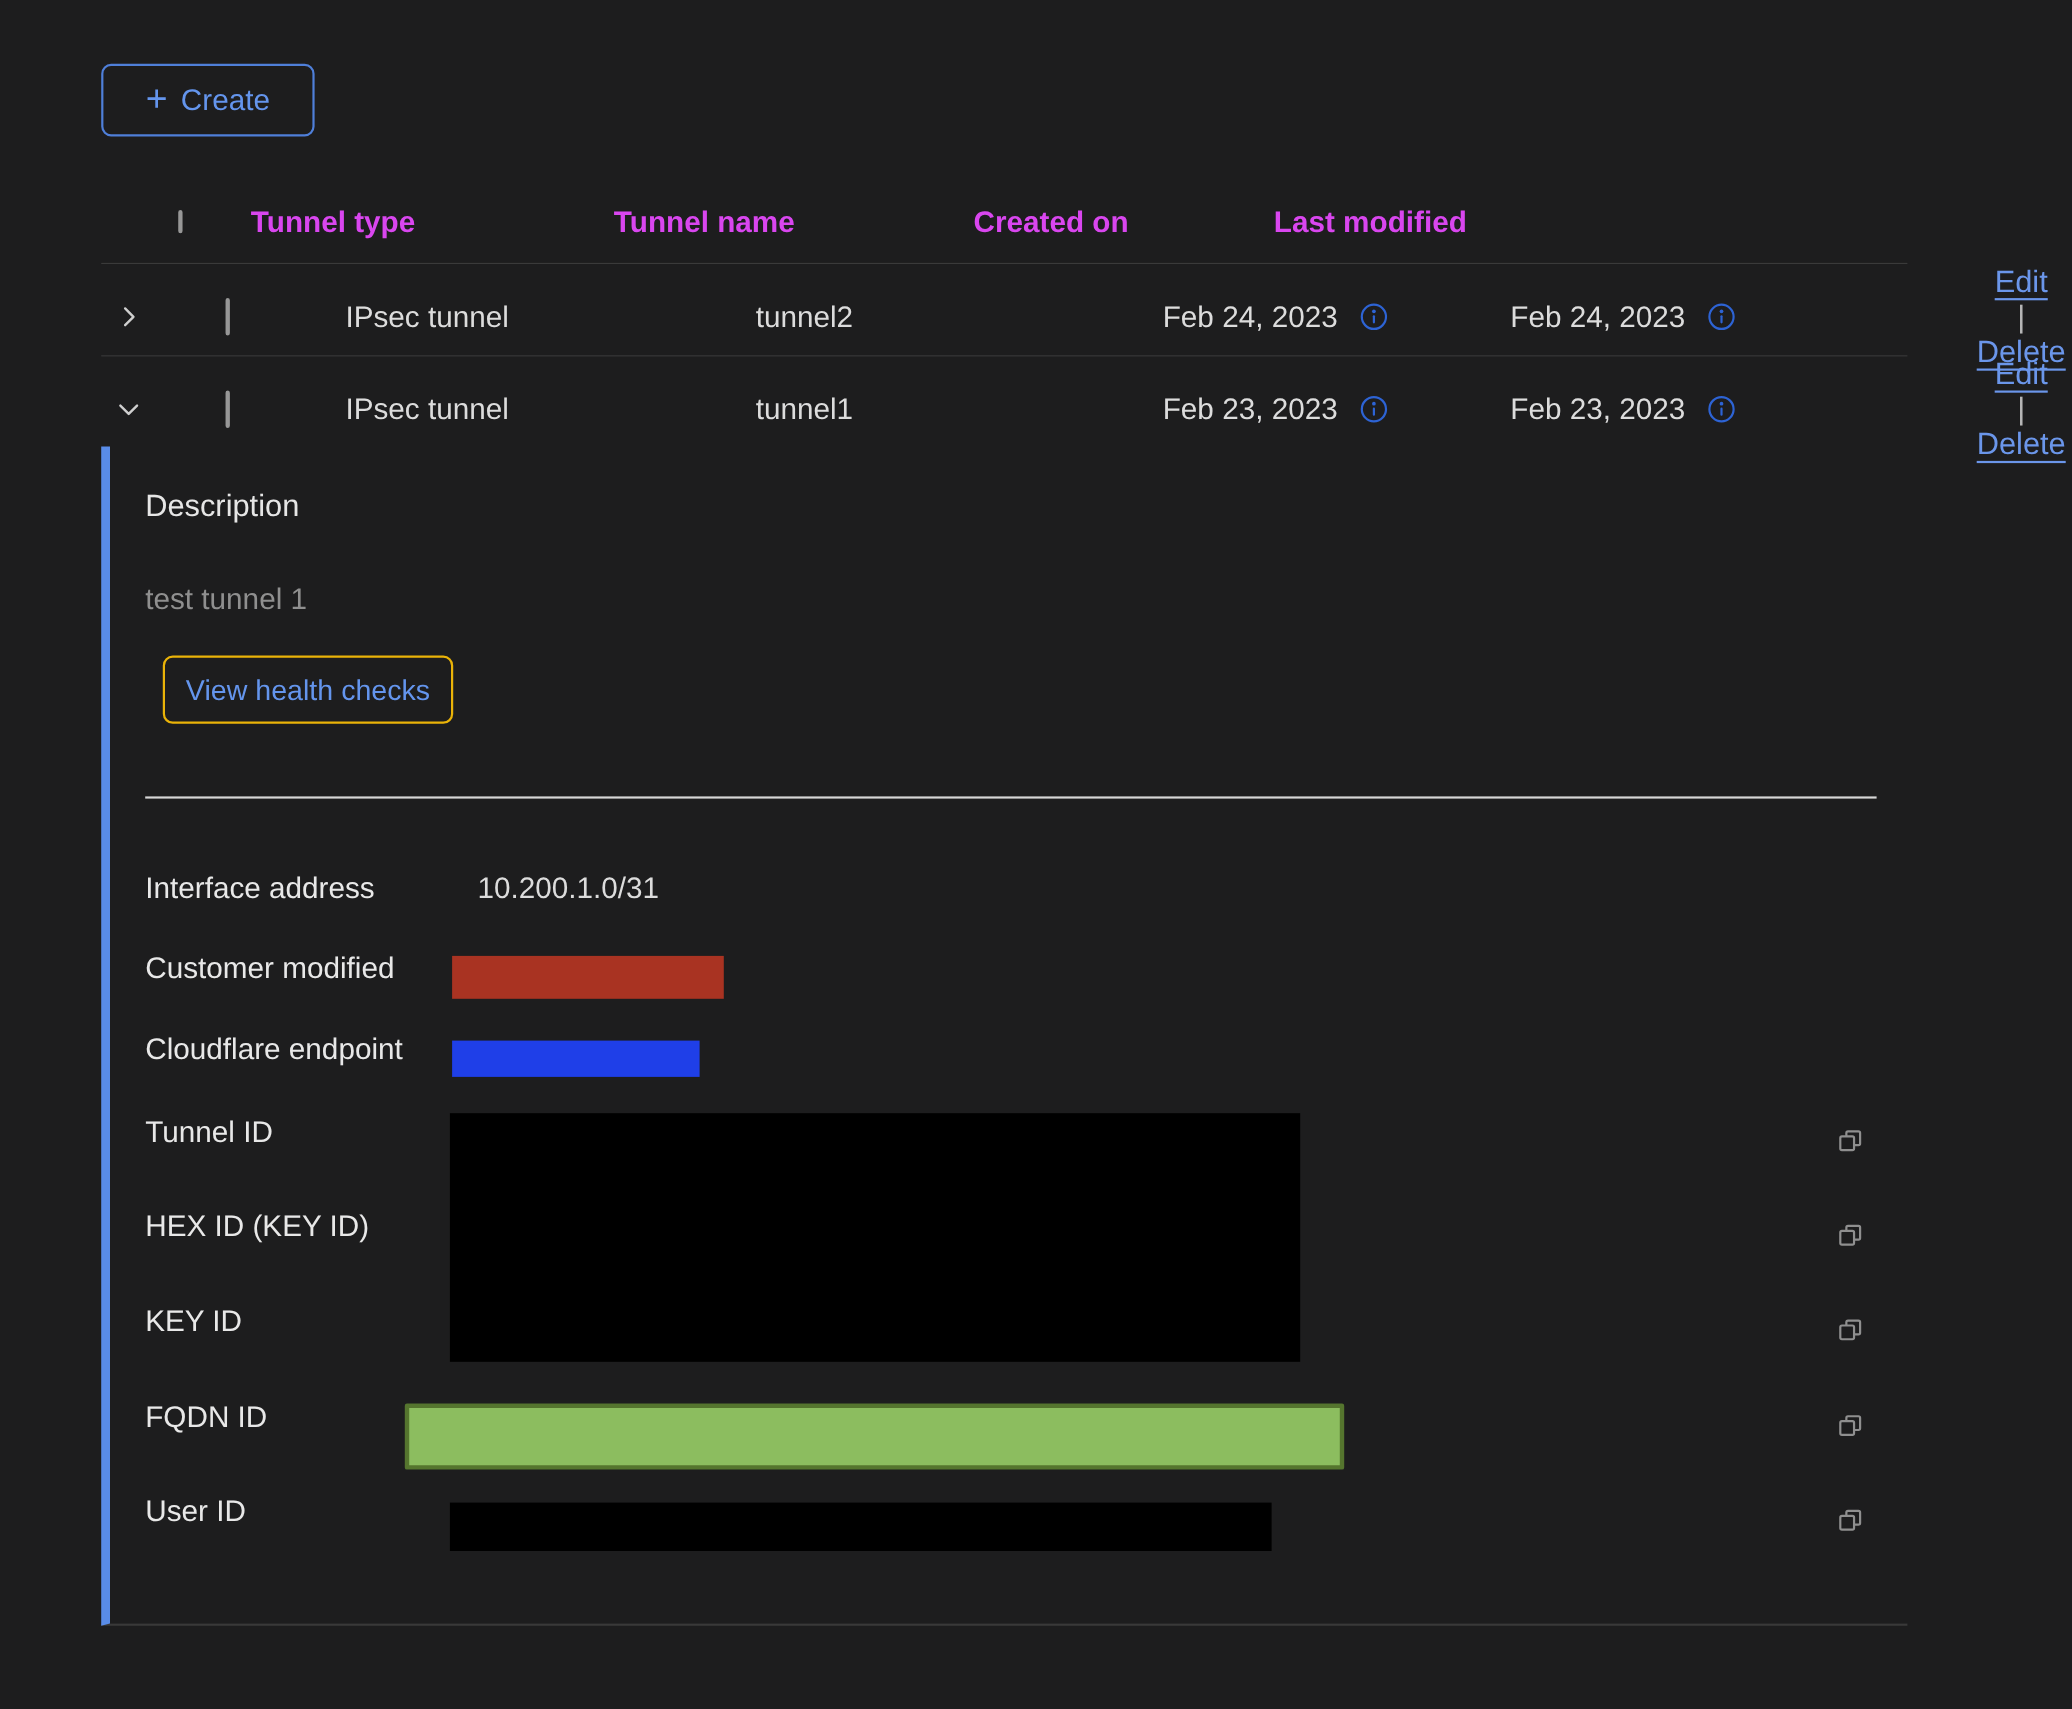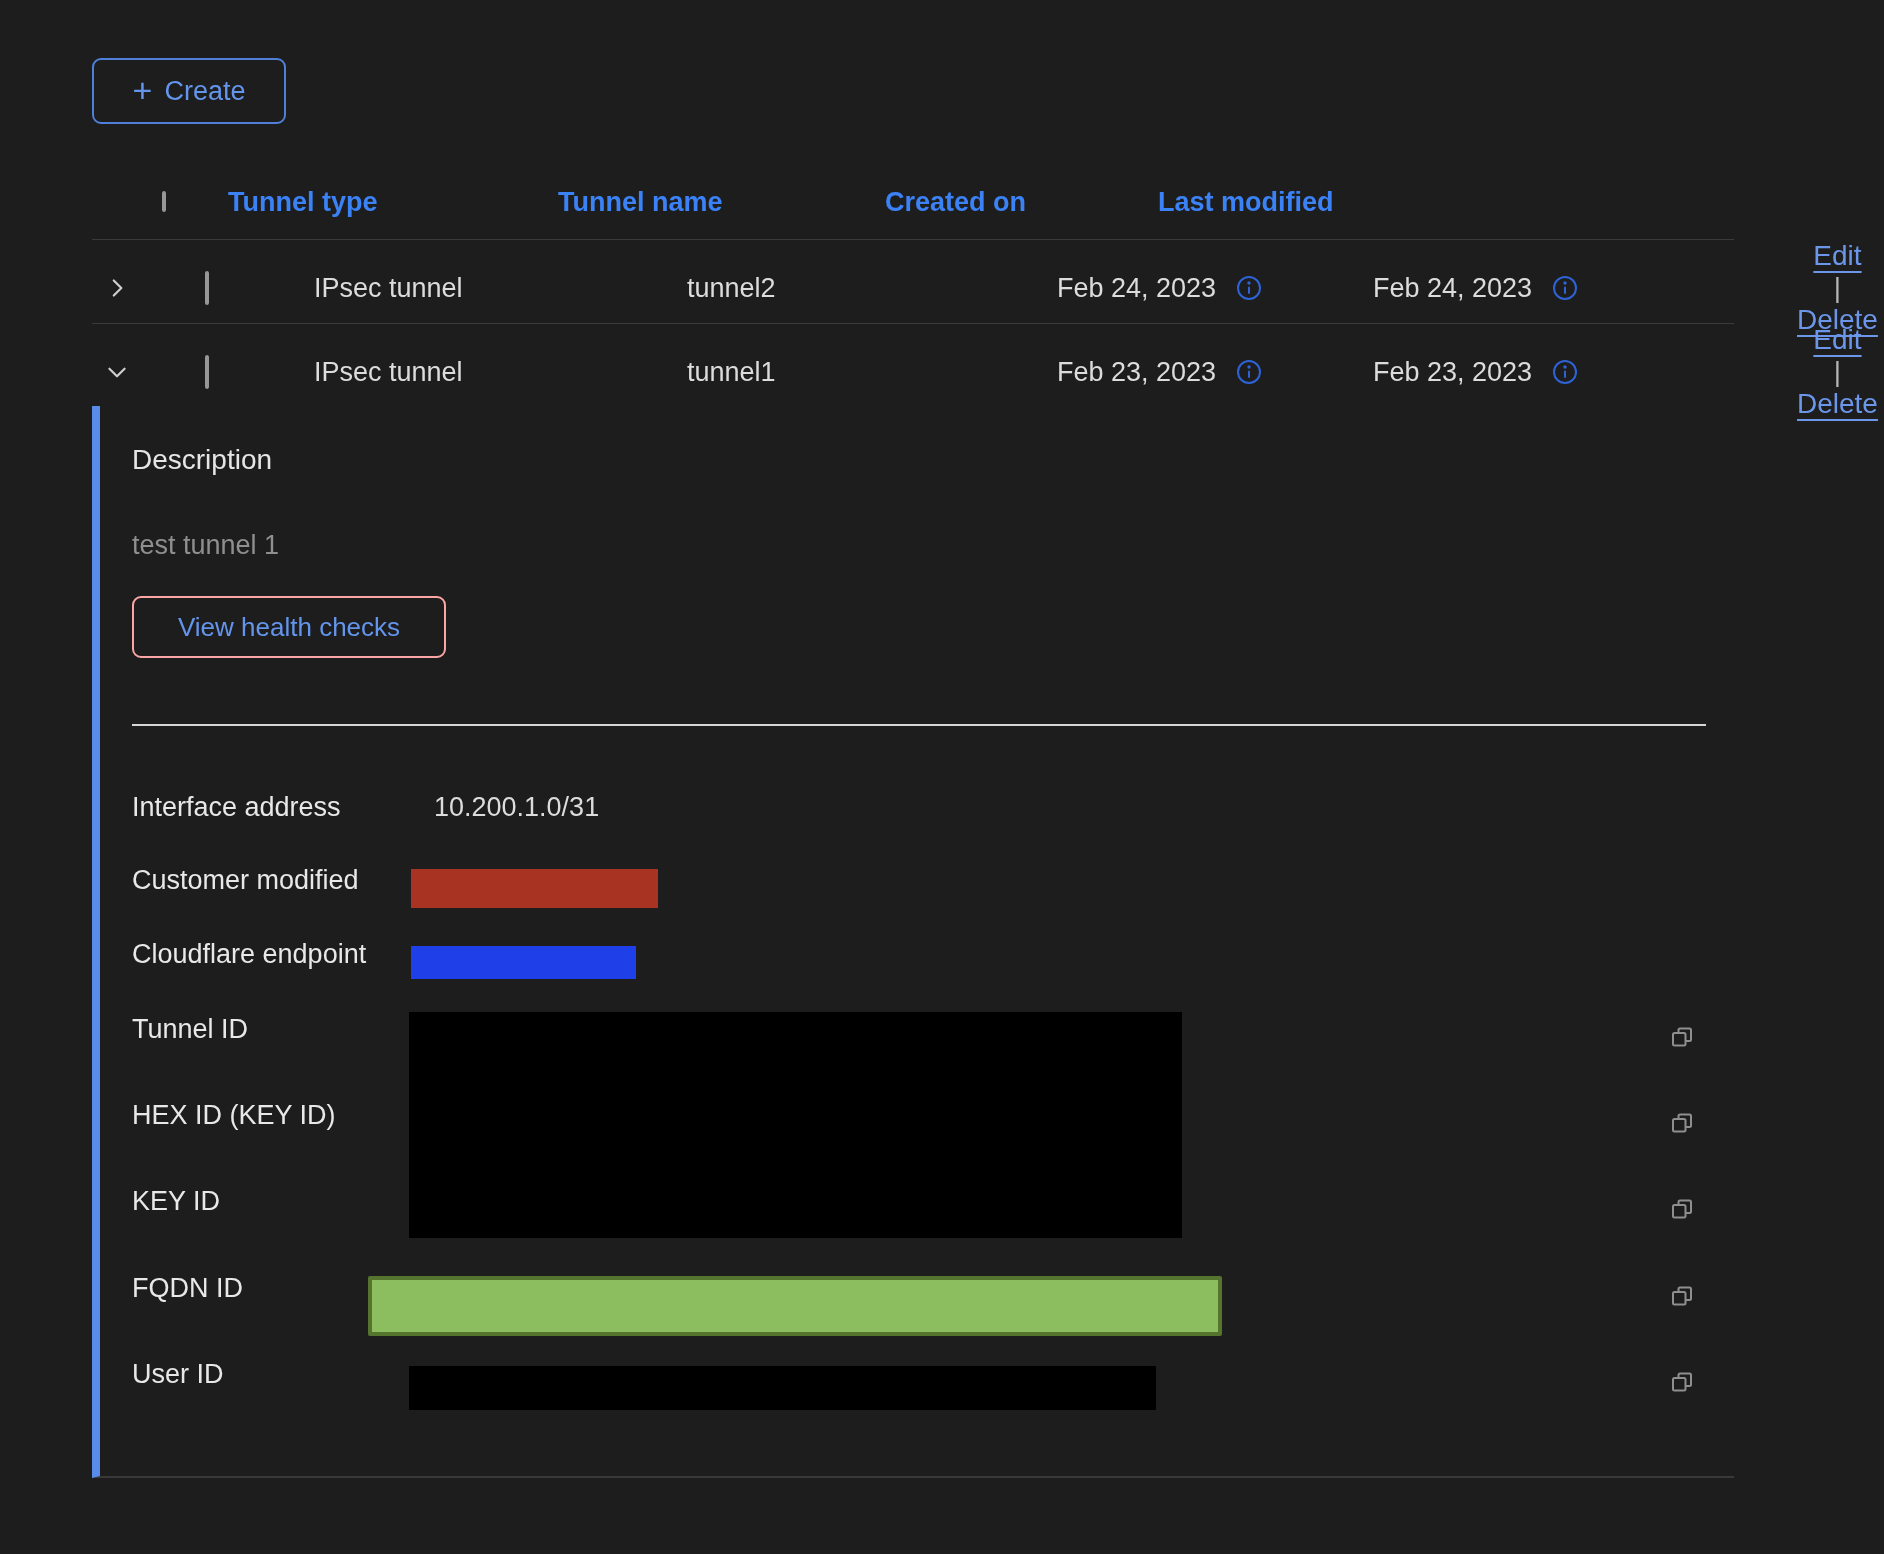--- a/index.html
+++ b/index.html
@@ -23,21 +23,21 @@
   }
   .create-btn .plus { font-size: 34px; font-weight: 300; line-height: 1; margin-top: -3px; }
   
   .table { position: absolute; left: 92px; top: 165px; width: 1642px; }
   .tr {
     display: grid;
     grid-template-columns: 70px 66px 330px 327px 273px 381px 1fr;
     align-items: center;
   }
   .thead { height: 75px; border-bottom: 1px solid #3a3a3a; }
-  .thead .th { font-weight: bold; color: #3b82f6; font-size: 27px; }
+  .thead .th { font-weight: bold; color: #d946ef; font-size: 27px; }
   .trow { height: 84px; border-bottom: 1px solid #3a3a3a; font-size: 27px; color: #dcdcdc; gap: 43px; }
   .trow:last-child { border-bottom: none; }
   .cell-expand { display: flex; align-items: center; padding-left: 12px; }
   .chev { cursor: pointer; display: inline-flex; }
   .checkbox {
     width: 28px; height: 28px; background: #050505;
     border: 2px solid #979797; border-radius: 8px; cursor: pointer;
   }
   .datecell { display: flex; align-items: center; gap: 20px; }
   .info-ic { display: inline-flex; cursor: pointer; }
@@ -47,22 +47,22 @@
   
   .panel {
     position: absolute; left: 92px; top: 406px; width: 1642px; height: 1072px;
     border-left: 8px solid #598ce8;
     border-bottom: 2px solid #393939;
   }
   .panel .abs { position: absolute; }
   .desc-label { left: 32px; top: 38px; font-size: 28px; color: #e6e6e6; }
   .desc-value { left: 32px; top: 124px; font-size: 27px; color: #8f8f8f; }
   .health-btn {
-    left: 32px; top: 190px; width: 314px; height: 62px;
-    background: transparent; border: 2px solid #fca5a5; border-radius: 9px;
+    left: 48px; top: 190px; width: 264px; height: 62px;
+    background: transparent; border: 2px solid #eab308; border-radius: 9px;
     color: #6495ed; font-size: 26px; font-family: inherit;
     display: flex; align-items: center; justify-content: center; cursor: pointer;
   }
   .light-divider { left: 32px; top: 318px; width: 1574px; height: 2px; background: #d6d6d6; }
   .drow { height: 48px; display: flex; font-size: 27px; color: #e8e8e8; left: 32px; }
   .dval { position: absolute; left: 302px; color: #dcdcdc; }
   .block { position: absolute; }
   .blk-red   { left: 311px; top: 463px; width: 247px; height: 39px; background: #a93322; }
   .blk-blue  { left: 311px; top: 540px; width: 225px; height: 33px; background: #1f3fe8; }
   .blk-black-lg { left: 309px; top: 606px; width: 773px; height: 226px; background: #000; }

